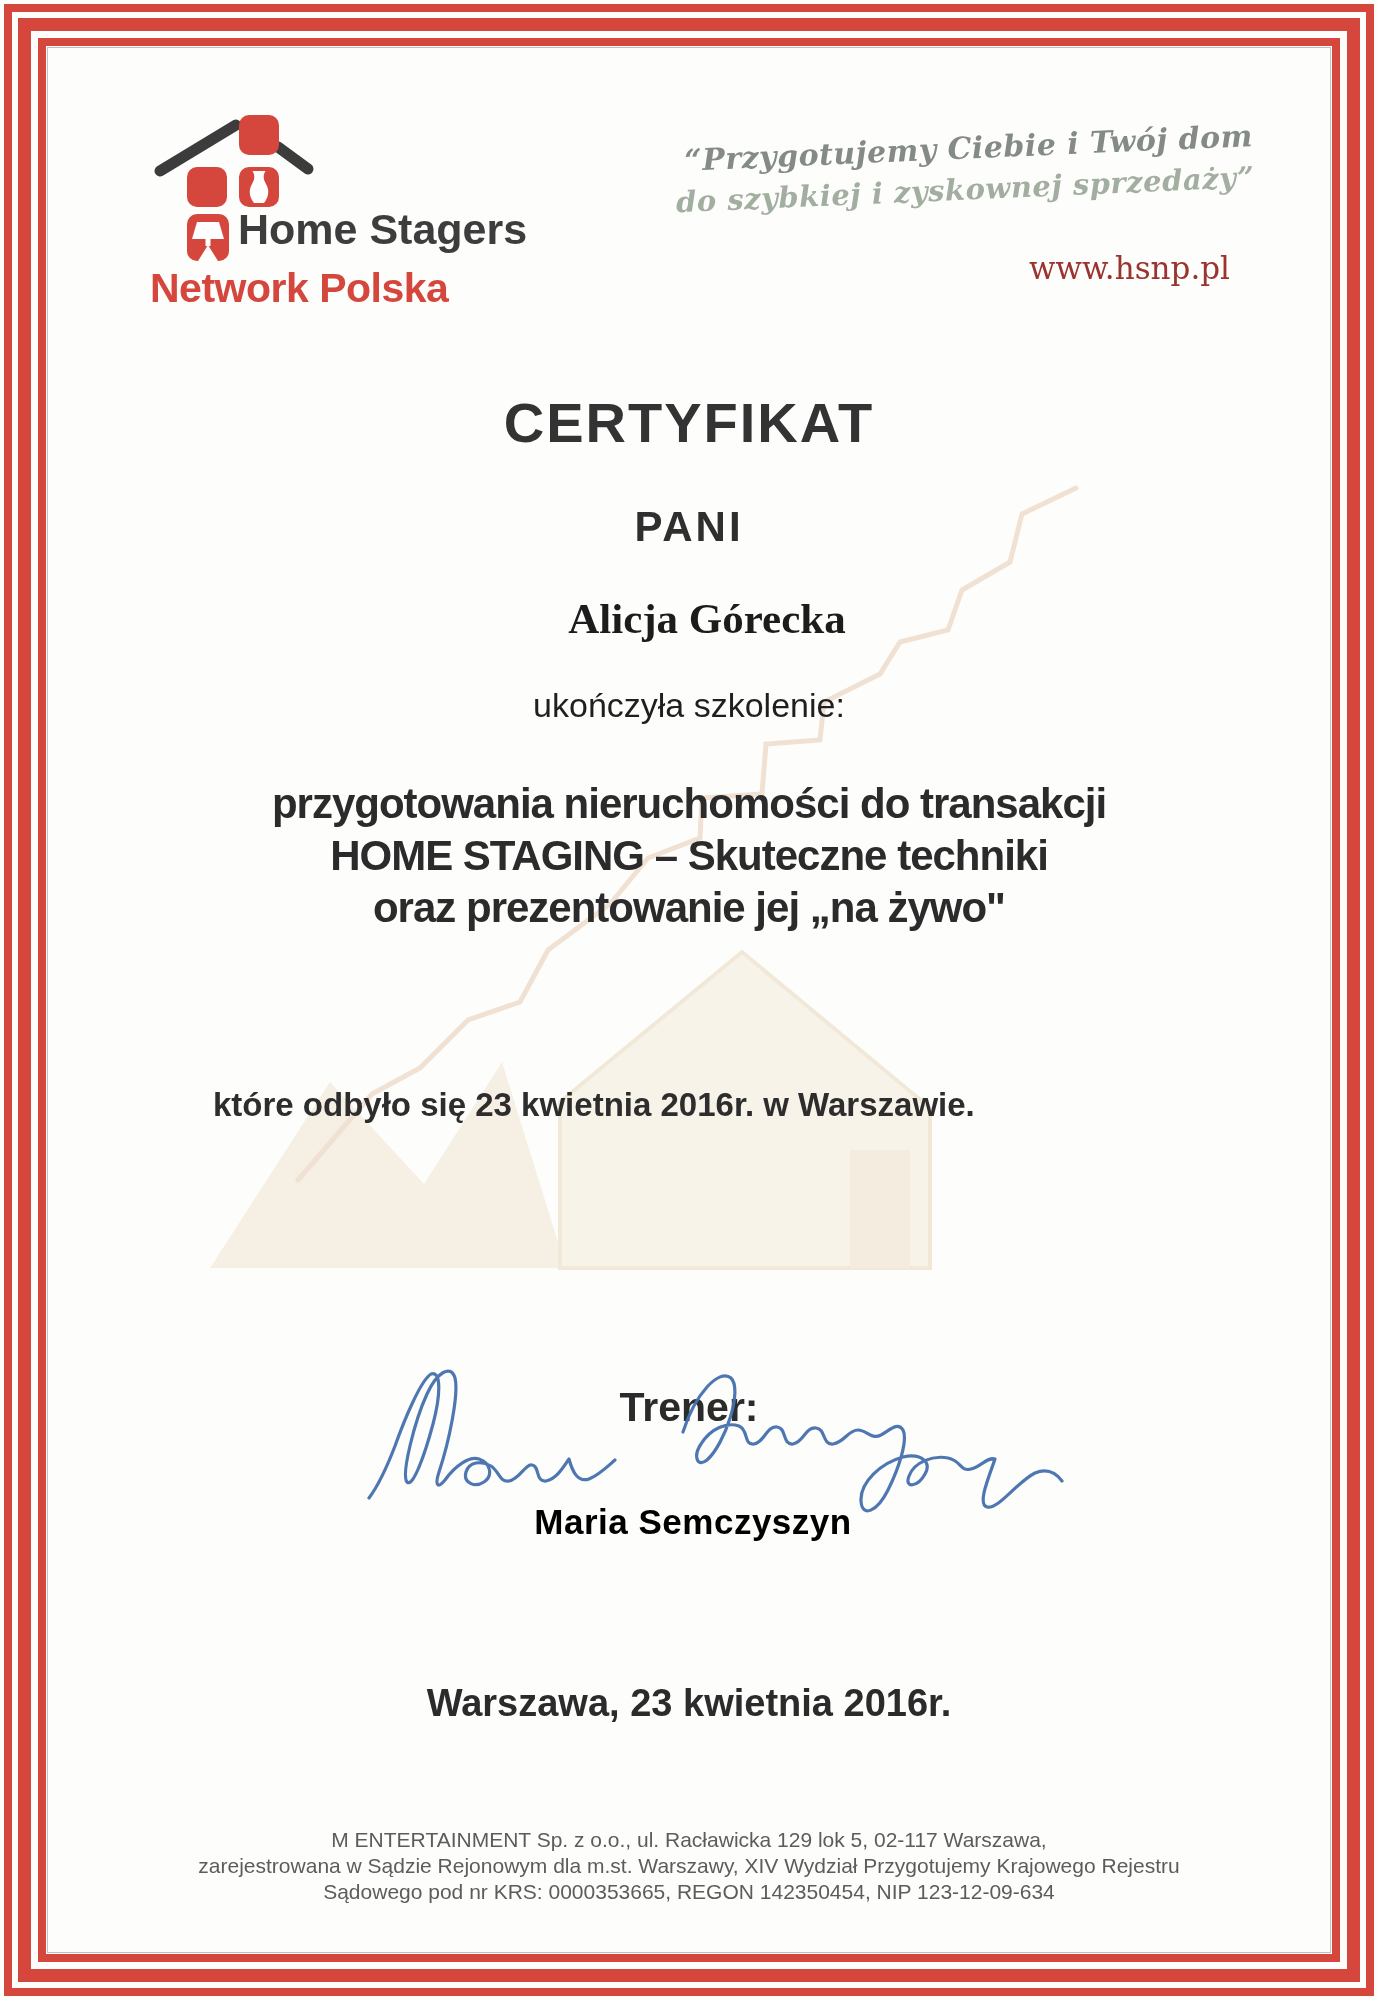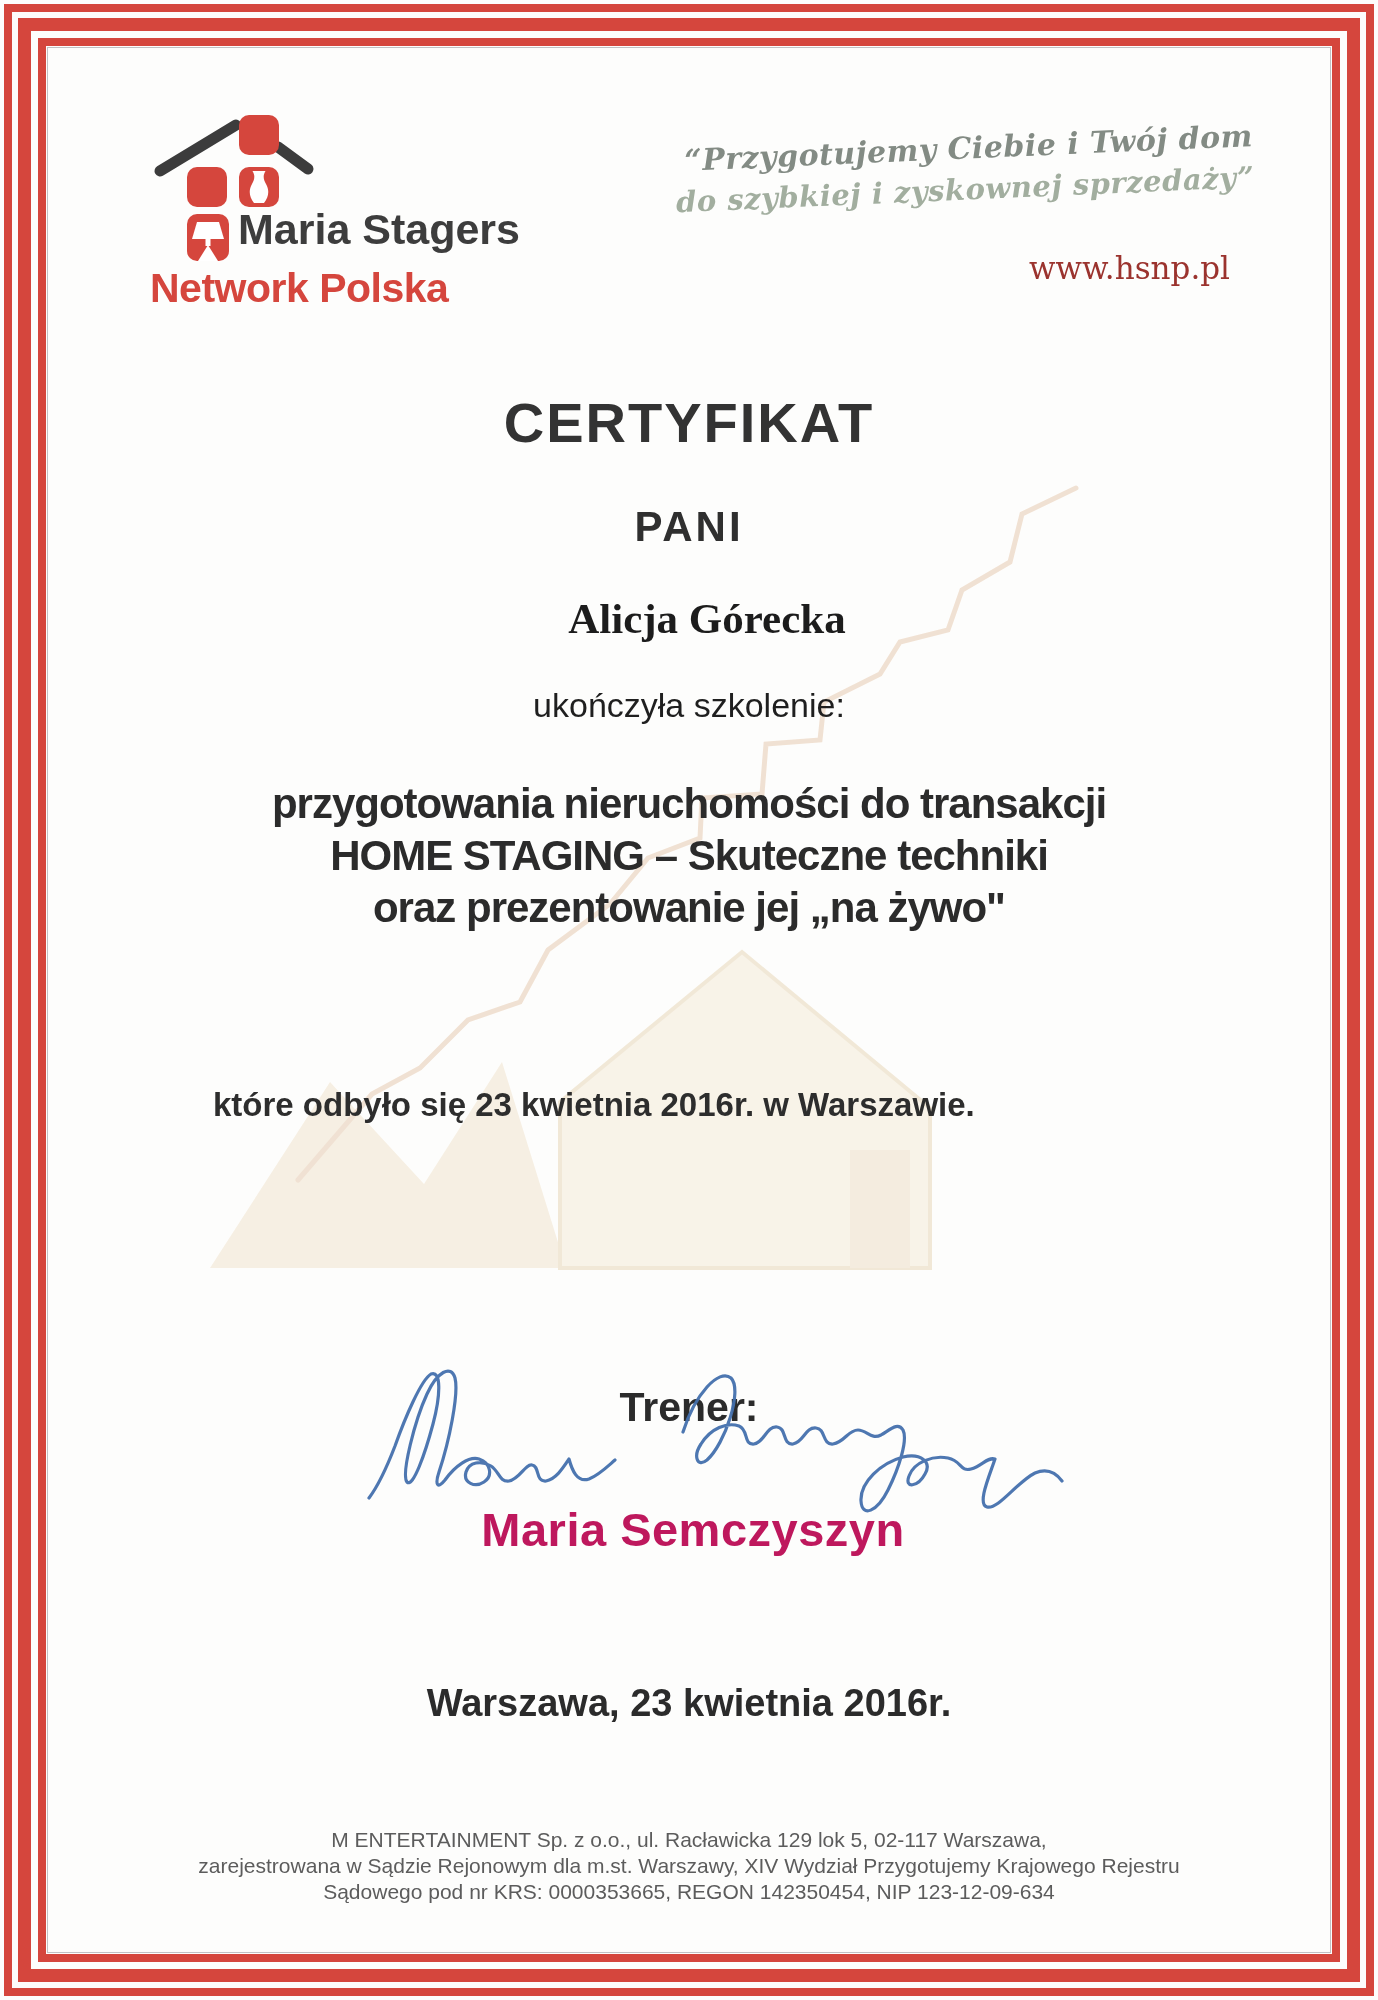--- a/index.html
+++ b/index.html
@@ -30,21 +30,21 @@
   
   .ctr{left:0;right:0;text-align:center;white-space:nowrap;}
   .title{top:390px;font-size:56px;font-weight:bold;letter-spacing:2px;color:#333333;}
   .salutation{top:503px;font-size:42px;font-weight:bold;letter-spacing:3px;color:#2f2f2f;}
   .recipient{top:594px;font-family:"Liberation Serif",serif;font-size:43px;font-weight:bold;color:#1c1c1c;padding-left:36px;}
   .completed{top:686px;font-size:34px;color:#1f1f1f;}
   .course{top:778px;font-size:42px;font-weight:bold;letter-spacing:-1px;line-height:52px;color:#2b2b2b;}
   .event{position:absolute;left:213px;top:1086px;font-size:33px;font-weight:bold;color:#2d2d2d;white-space:nowrap;}
   .trener{top:1384px;font-size:41px;font-weight:bold;color:#2b2b2b;}
   .signature{left:365px;top:1360px;}
-  .trainer-name{top:1502px;font-size:47px;font-weight:bold;letter-spacing:.5px;color:#be185d;margin-left:8px;}
+  .trainer-name{top:1502px;font-size:35px;font-weight:bold;letter-spacing:.5px;color:#000000;margin-left:8px;}
   .issue{top:1682px;font-size:38px;font-weight:bold;color:#2b2b2b;}
   .footer{top:1827px;font-size:21px;line-height:26px;color:#5c5c5c;}
   .footer div{white-space:nowrap;}
 </style>
 </head>
 <body>
 
 <div class="page">
 
   <svg class="watermark" width="1378" height="2000" viewBox="0 0 1378 2000">
@@ -65,21 +65,21 @@
       <path d="M128 64 L158 86" stroke="#3c3c3c" stroke-width="11" stroke-linecap="round" fill="none"></path>
       <rect x="89" y="32" width="40" height="40" rx="10" fill="#d5463d"></rect>
       <rect x="37" y="84" width="40" height="40" rx="10" fill="#d5463d"></rect>
       <rect x="89" y="84" width="40" height="40" rx="10" fill="#d5463d"></rect>
       <path d="M104 120 C99 114 98.5 107 102 101 C105 96 105 92 102.5 88 L115.5 88 C113 92 113 96 116 101 C119.5 107 119 114 114 120 Z" fill="#ffffff"></path>
       <rect x="37" y="131" width="42" height="47" rx="10" fill="#d5463d"></rect>
       <path d="M47 139 L69 139 L74 156 L42 156 Z" fill="#ffffff"></path>
       <rect x="55.5" y="156" width="5" height="7" fill="#ffffff"></rect>
       <path d="M48 178 L58 162 L68 178 Z" fill="#ffffff"></path>
     </svg>
-    <div class="logo-t1">Maria Stagers</div>
+    <div class="logo-t1">Home Stagers</div>
     <div class="logo-t2">Network Polska</div>
   </div>
 
   <div class="layer quote">
     <div class="q1">“Przygotujemy Ciebie i Twój dom</div>
     <div class="q2">do szybkiej i zyskownej sprzedaży”</div>
   </div>
   <div class="layer website">www.hsnp.pl</div>
 
   <div class="layer ctr title">CERTYFIKAT</div>

